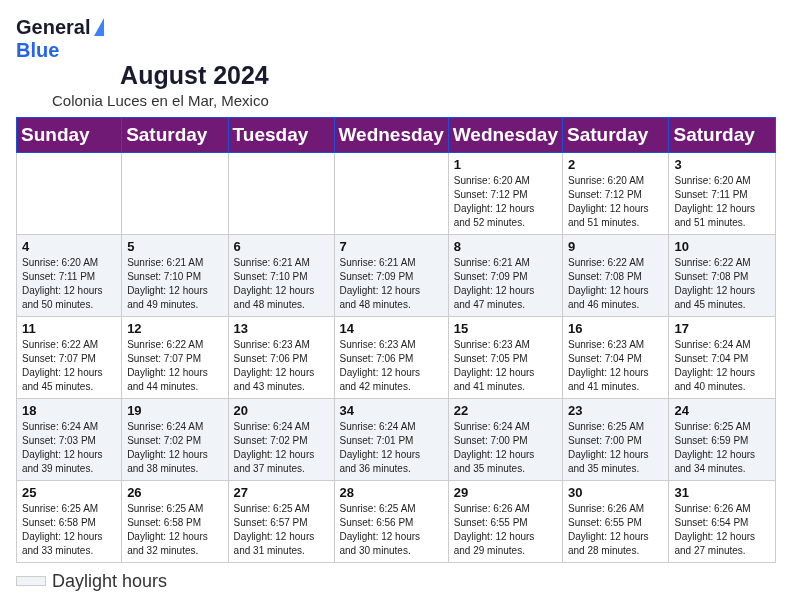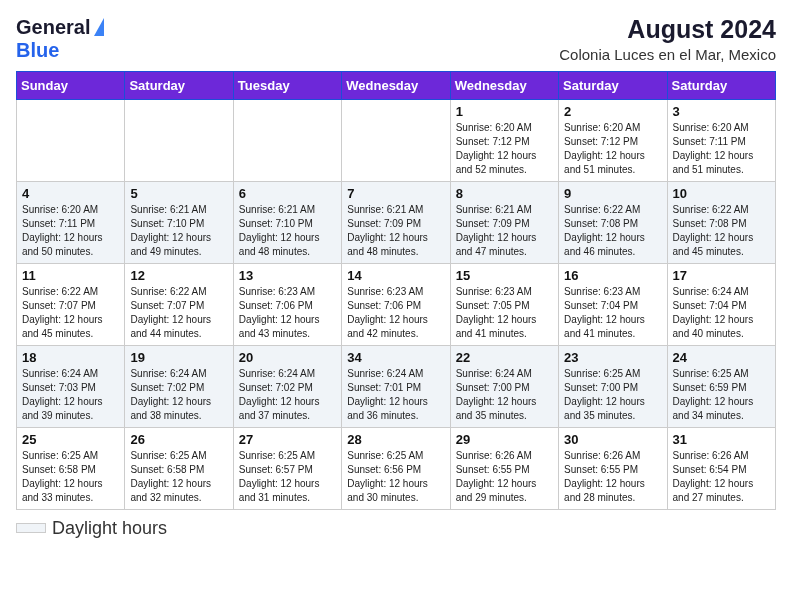--- a/index.html
+++ b/index.html
@@ -6,22 +6,22 @@
     body {
       font-family: Arial, sans-serif;
       background: #fff;
       width: 792px;
       min-height: 612px;
       padding: 16px;
     }
     .header-area {
       display: flex;
       align-items: flex-start;
-      justify-content: space-between;
       margin-bottom: 8px;
+      flex-direction: column;
     }
     .logo {
       display: flex;
       flex-direction: column;
       align-items: flex-start;
     }
     .logo-text {
       display: flex;
       align-items: center;
       gap: 2px;
@@ -58,23 +58,23 @@
       color: #333;
       margin-top: 2px;
       margin-left: 36px;
     }
     .calendar-table {
       width: 100%;
       border-collapse: collapse;
       border: 1px solid #ccc;
     }
     .calendar-table th {
-      background: #6d28d9;
+      background: #701a75;
       color: #fff;
-      font-size: 13px;
+      font-size: 19px;
       font-weight: bold;
       padding: 6px 4px;
       text-align: left;
       border: 1px solid #1d4ed8;
       margin-top: 31px;
     }
     .calendar-table td {
       vertical-align: top;
       border: 1px solid #ccc;
       padding: 4px 5px;

